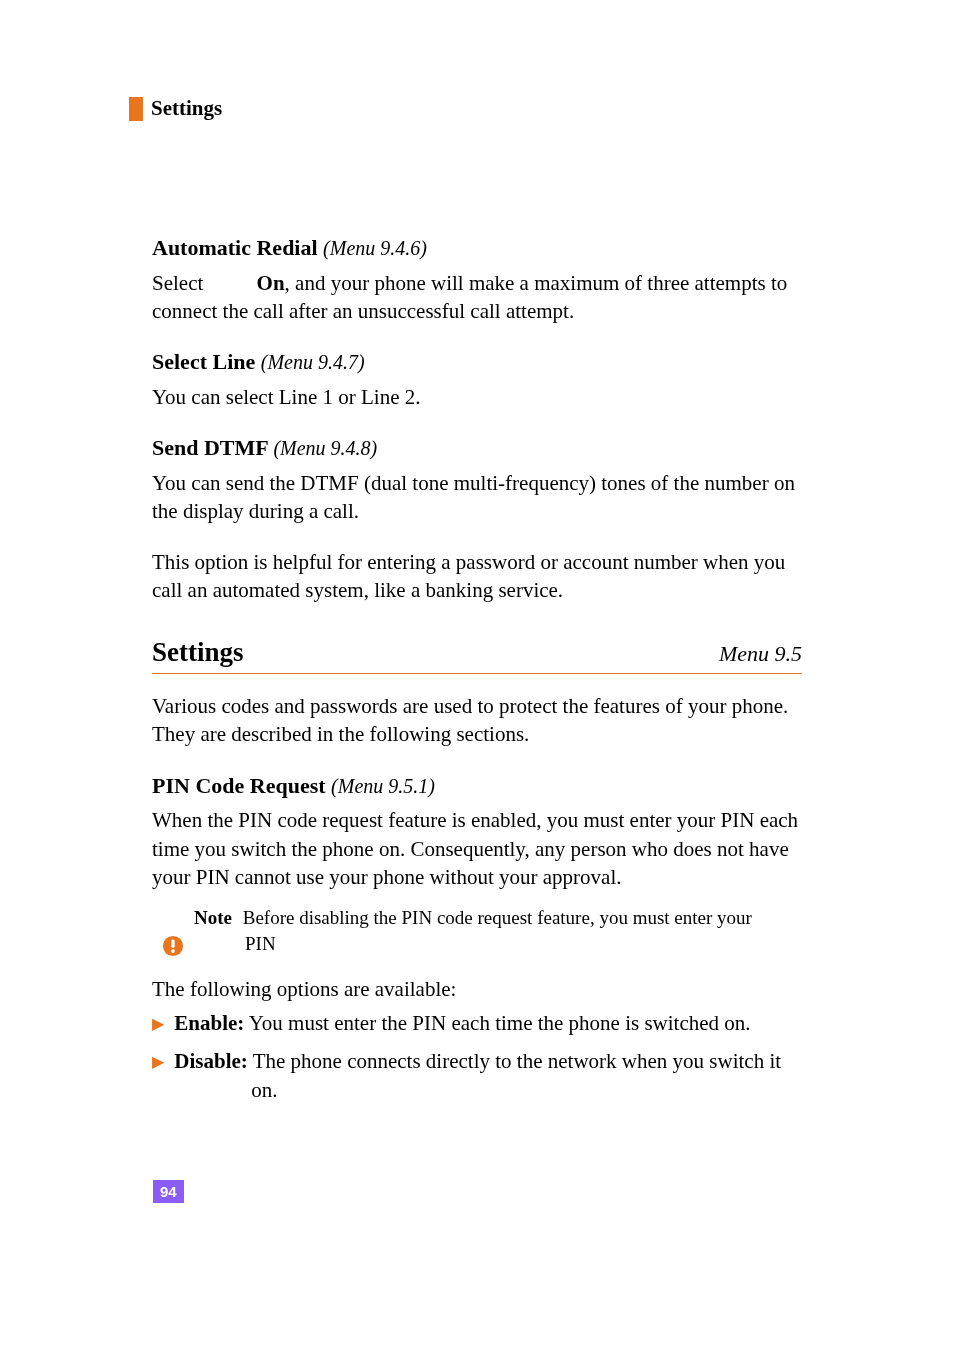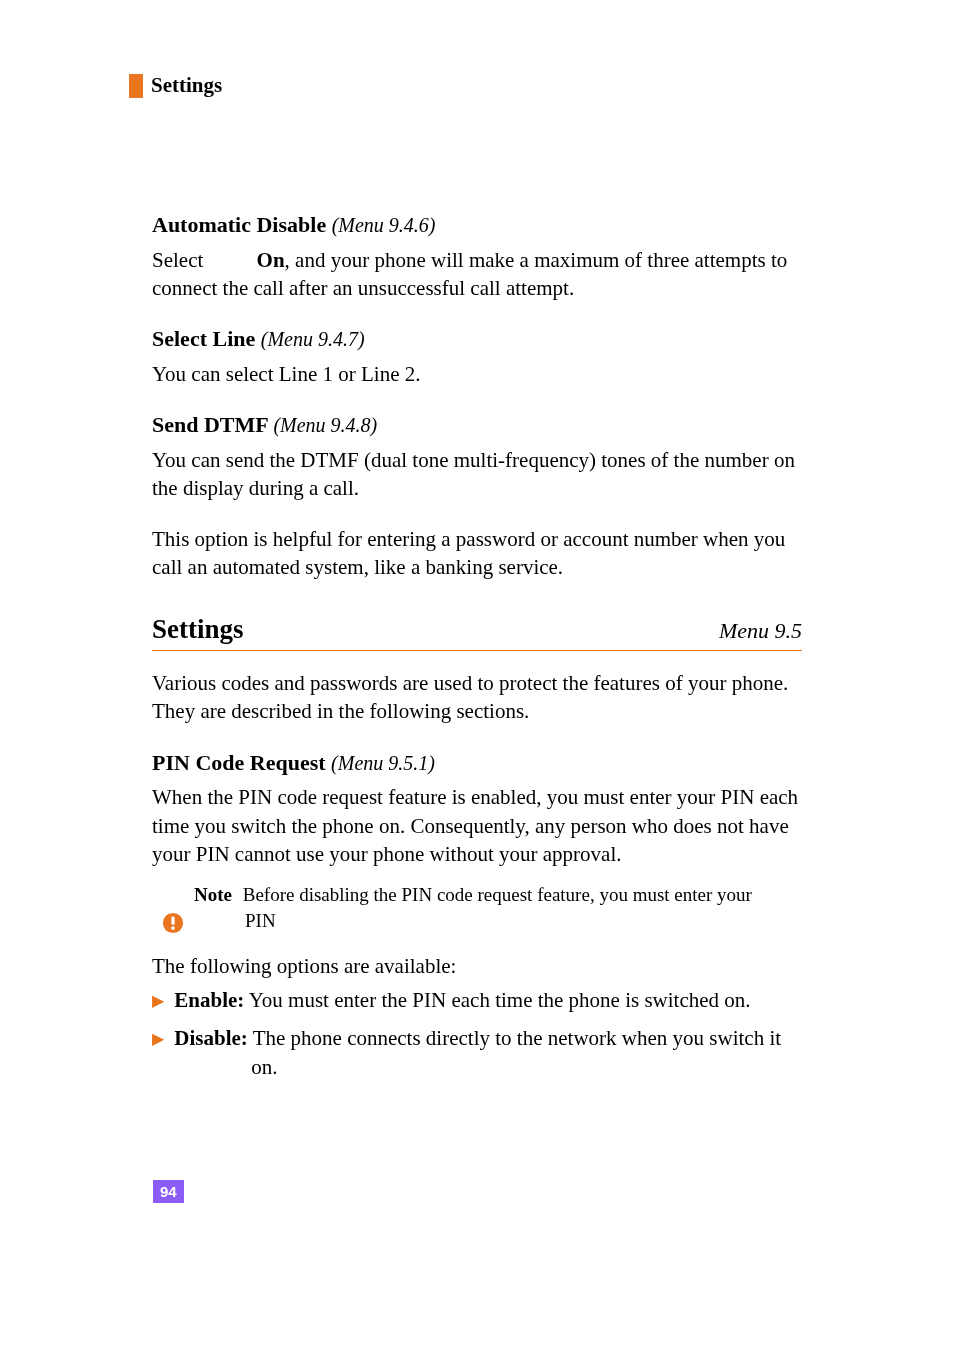--- a/index.html
+++ b/index.html
@@ -7,21 +7,21 @@
   body {
     font-family: Georgia, 'Times New Roman', serif;
     background: #ffffff;
     color: #000000;
     position: relative;
   }
   .page {
     position: relative;
     width: 954px;
     height: 1359px;
-    padding: 73px 152px 0 152px;
+    padding: 96px 152px 0 152px;
   }
   .header-section {
     display: flex;
     align-items: center;
     margin-bottom: 112px;
     margin-left: -23px;
   }
   .orange-block {
     width: 14px;
     height: 24px;
@@ -128,21 +128,21 @@
 <div class="page">
 
   <div class="header-section">
     <div class="orange-block"></div>
     <span class="section-label">Settings</span>
   </div>
 
   <div class="content">
 
     <div class="subheading">
-      <span>Automatic Disable</span>
+      <span>Automatic Redial</span>
       <span class="subheading-menu">(Menu 9.4.6)</span>
     </div>
     <p class="para">
       <span>Select </span><b>On</b><span>, and your phone will make a maximum of three attempts to connect the call after an unsuccessful call attempt.</span>
     </p>
 
     <div class="subheading">
       <span>Select Line</span>
       <span class="subheading-menu">(Menu 9.4.7)</span>
     </div>

